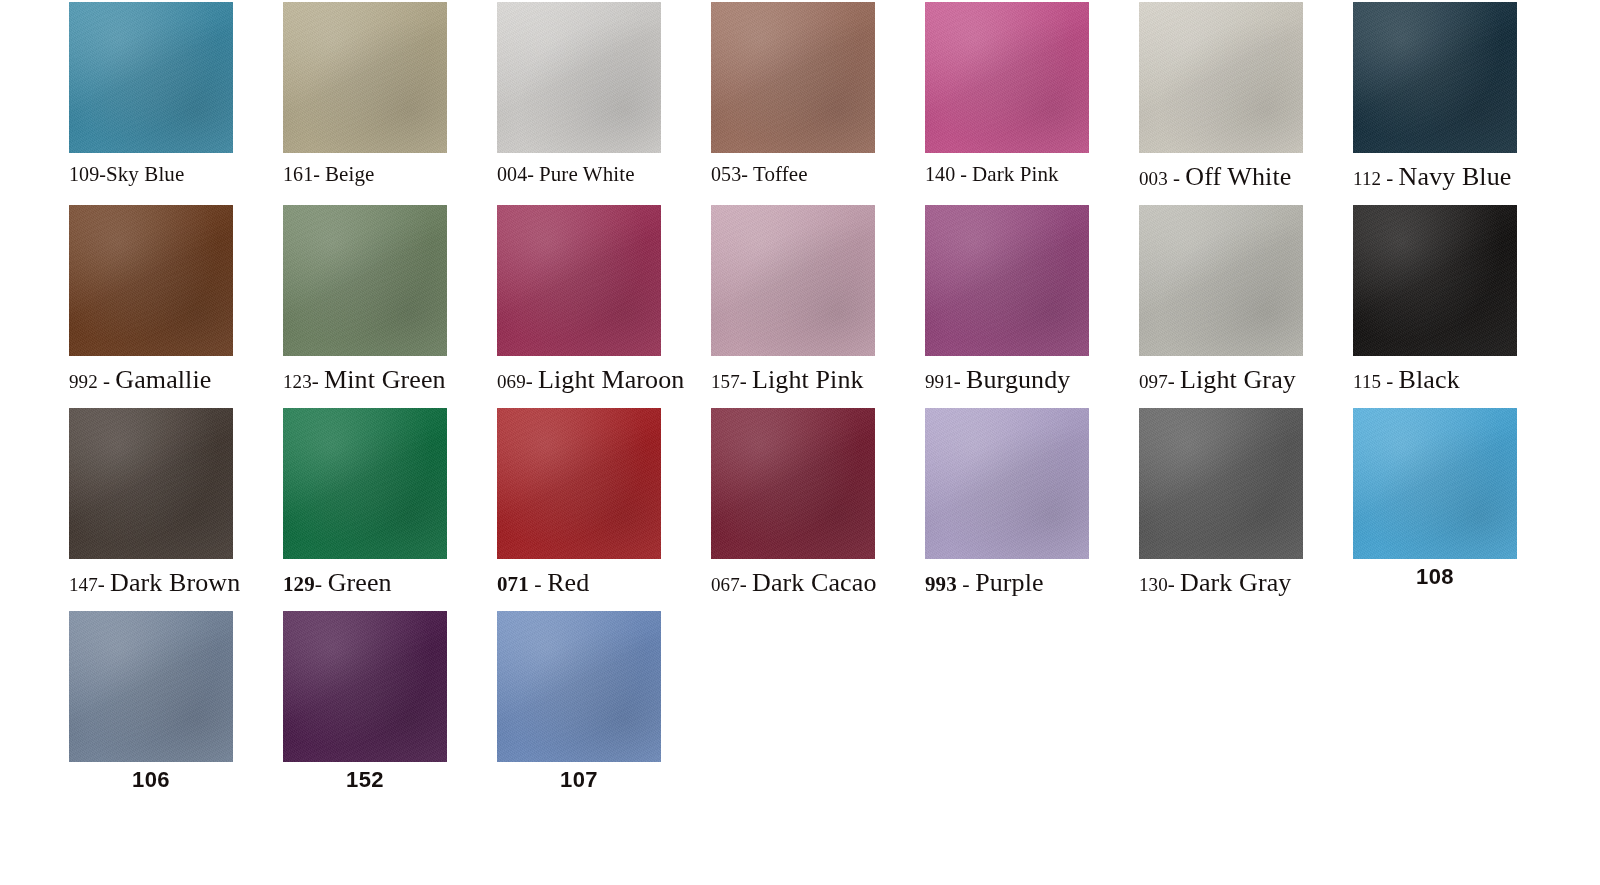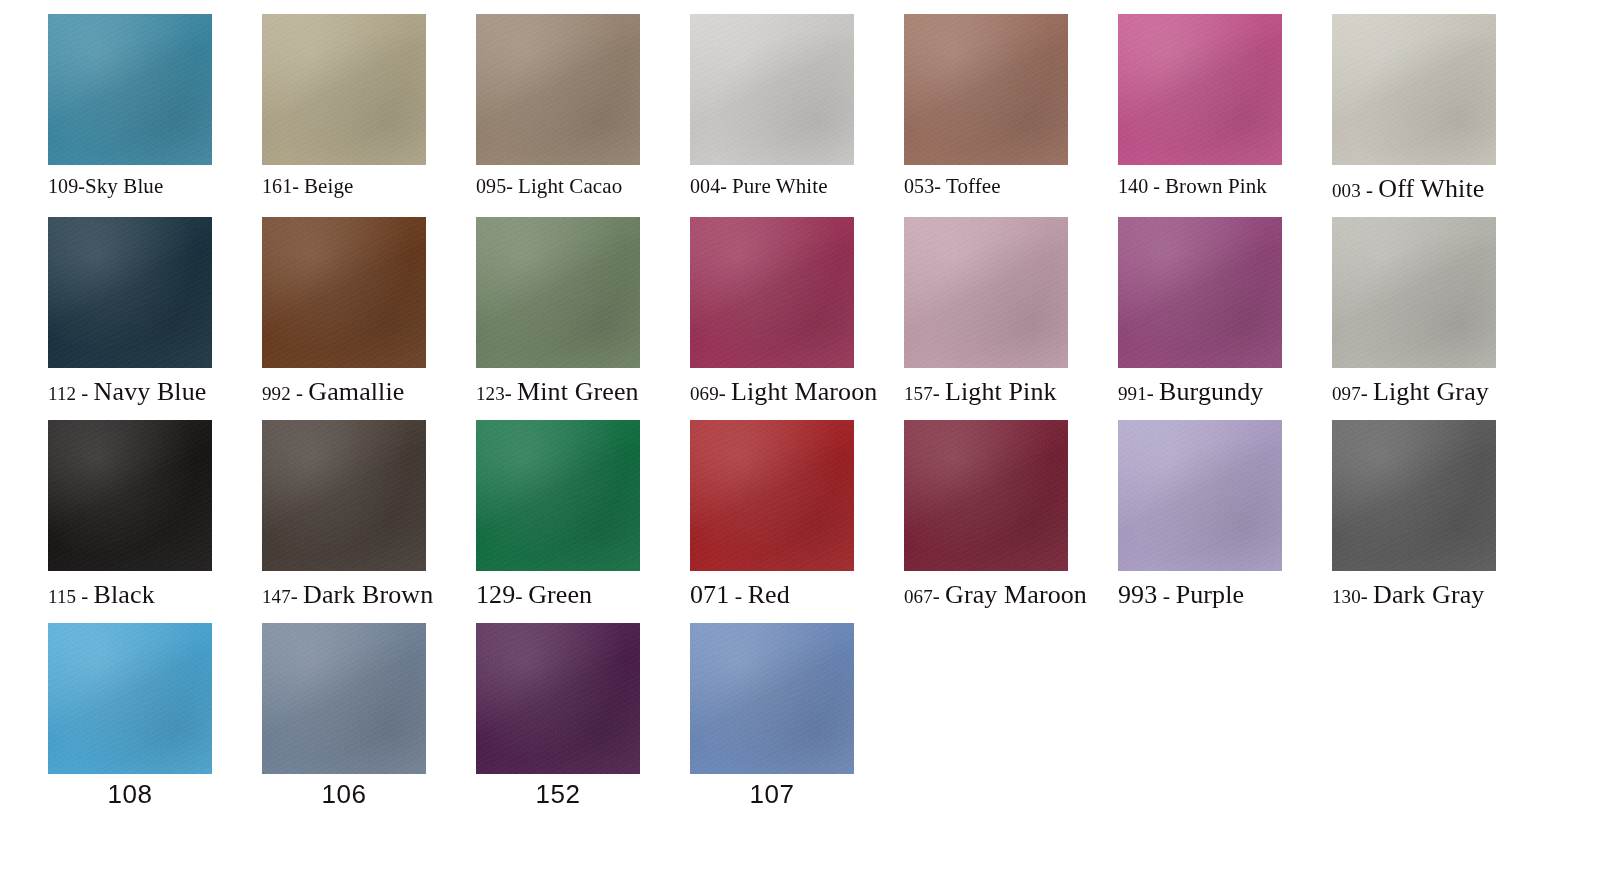--- a/index.html
+++ b/index.html
@@ -19,24 +19,25 @@
     position: relative;
     width: 1600px;
     height: 885px;
     background: #ffffff;
   }
 
   .swatch-grid {
     display: grid;
     grid-template-columns: repeat(7, 214px);
     grid-template-rows: 203px 203px 203px 200px;
-    padding: 14px 0 0 48px;
+    padding: 2px 0 0 48px;
     box-sizing: border-box;
     column-gap: 0;
     row-gap: 0;
+    margin-left: 21px;
   }
 
   .swatch-cell {
     position: relative;
     width: 214px;
   }
 
   .swatch-chip {
     width: 164px;
     height: 151px;
@@ -92,67 +93,63 @@
 
   
   .size-md .code { font-size: 20px; }
   .size-md .sep  { font-size: 20px; }
   .size-md .name { font-size: 21px; }
 
   .size-lg .code { font-size: 19px; }
   .size-lg .sep  { font-size: 21px; }
   .size-lg .name { font-size: 26px; }
 
-  .size-xl .code { font-size: 26px; }
+  .size-xl .code { font-size: 21px; font-weight: bold; }
   .size-xl .sep  { font-size: 22px; }
   .size-xl .name { font-size: 26px; text-align: right; }
 
   
   .swatch-cell.numeric .swatch-label {
     width: 164px;
     text-align: center;
     top: 158px;
     font-family: "Liberation Sans", sans-serif;
     font-weight: bold;
   }
   .swatch-cell.numeric .swatch-label .code {
-    font-size: 26px;
+    font-size: 22px;
     font-family: "Liberation Sans", sans-serif;
-    font-weight: normal;
+    font-weight: bold;
     letter-spacing: 0.5px;
   }
 </style>
 </head>
 <body>
 
 <div id="swatch-chart">
   <div class="swatch-grid">
       <div class="swatch-cell">
         <div class="swatch-chip" style="background-color: rgb(58, 139, 168);"></div>
         <div class="swatch-label size-md"><span class="code">109</span><span class="sep">-</span><span class="name">Sky Blue</span></div>
       </div>
       <div class="swatch-cell">
         <div class="swatch-chip" style="background-color: rgb(182, 172, 140);"></div>
         <div class="swatch-label size-md"><span class="code">161</span><span class="sep">- </span><span class="name">Beige</span></div>
       </div>
       <div class="swatch-cell">
-        <div class="swatch-chip" style="background-color: rgb(156, 135, 114);"></div>
-        <div class="swatch-label size-md"><span class="code">095</span><span class="sep">- </span><span class="name">Light Cacao</span></div>
-      </div>
-      <div class="swatch-cell">
         <div class="swatch-chip" style="background-color: rgb(213, 211, 208);"></div>
         <div class="swatch-label size-md"><span class="code">004</span><span class="sep">- </span><span class="name">Pure White</span></div>
       </div>
       <div class="swatch-cell">
         <div class="swatch-chip" style="background-color: rgb(158, 111, 94);"></div>
         <div class="swatch-label size-md"><span class="code">053</span><span class="sep">- </span><span class="name">Toffee</span></div>
       </div>
       <div class="swatch-cell">
         <div class="swatch-chip" style="background-color: rgb(200, 81, 141);"></div>
-        <div class="swatch-label size-md"><span class="code">140</span><span class="sep"> - </span><span class="name">Brown Pink</span></div>
+        <div class="swatch-label size-md"><span class="code">140</span><span class="sep"> - </span><span class="name">Dark Pink</span></div>
       </div>
       <div class="swatch-cell">
         <div class="swatch-chip" style="background-color: rgb(210, 206, 195);"></div>
         <div class="swatch-label size-lg"><span class="code">003</span><span class="sep"> - </span><span class="name">Off White</span></div>
       </div>
       <div class="swatch-cell">
         <div class="swatch-chip" style="background-color: rgb(21, 48, 63);"></div>
         <div class="swatch-label size-lg"><span class="code">112</span><span class="sep"> - </span><span class="name">Navy Blue</span></div>
       </div>
       <div class="swatch-cell">
@@ -190,21 +187,21 @@
       <div class="swatch-cell">
         <div class="swatch-chip" style="background-color: rgb(13, 112, 64);"></div>
         <div class="swatch-label size-xl"><span class="code">129</span><span class="sep">- </span><span class="name">Green</span></div>
       </div>
       <div class="swatch-cell">
         <div class="swatch-chip" style="background-color: rgb(168, 30, 34);"></div>
         <div class="swatch-label size-xl"><span class="code">071</span><span class="sep"> - </span><span class="name">Red</span></div>
       </div>
       <div class="swatch-cell">
         <div class="swatch-chip" style="background-color: rgb(122, 31, 52);"></div>
-        <div class="swatch-label size-lg"><span class="code">067</span><span class="sep">- </span><span class="name">Gray Maroon</span></div>
+        <div class="swatch-label size-lg"><span class="code">067</span><span class="sep">- </span><span class="name">Dark Cacao</span></div>
       </div>
       <div class="swatch-cell">
         <div class="swatch-chip" style="background-color: rgb(176, 163, 204);"></div>
         <div class="swatch-label size-xl"><span class="code">993</span><span class="sep"> - </span><span class="name">Purple</span></div>
       </div>
       <div class="swatch-cell">
         <div class="swatch-chip" style="background-color: rgb(90, 90, 90);"></div>
         <div class="swatch-label size-lg"><span class="code">130</span><span class="sep">- </span><span class="name">Dark Gray</span></div>
       </div>
       <div class="swatch-cell numeric">

